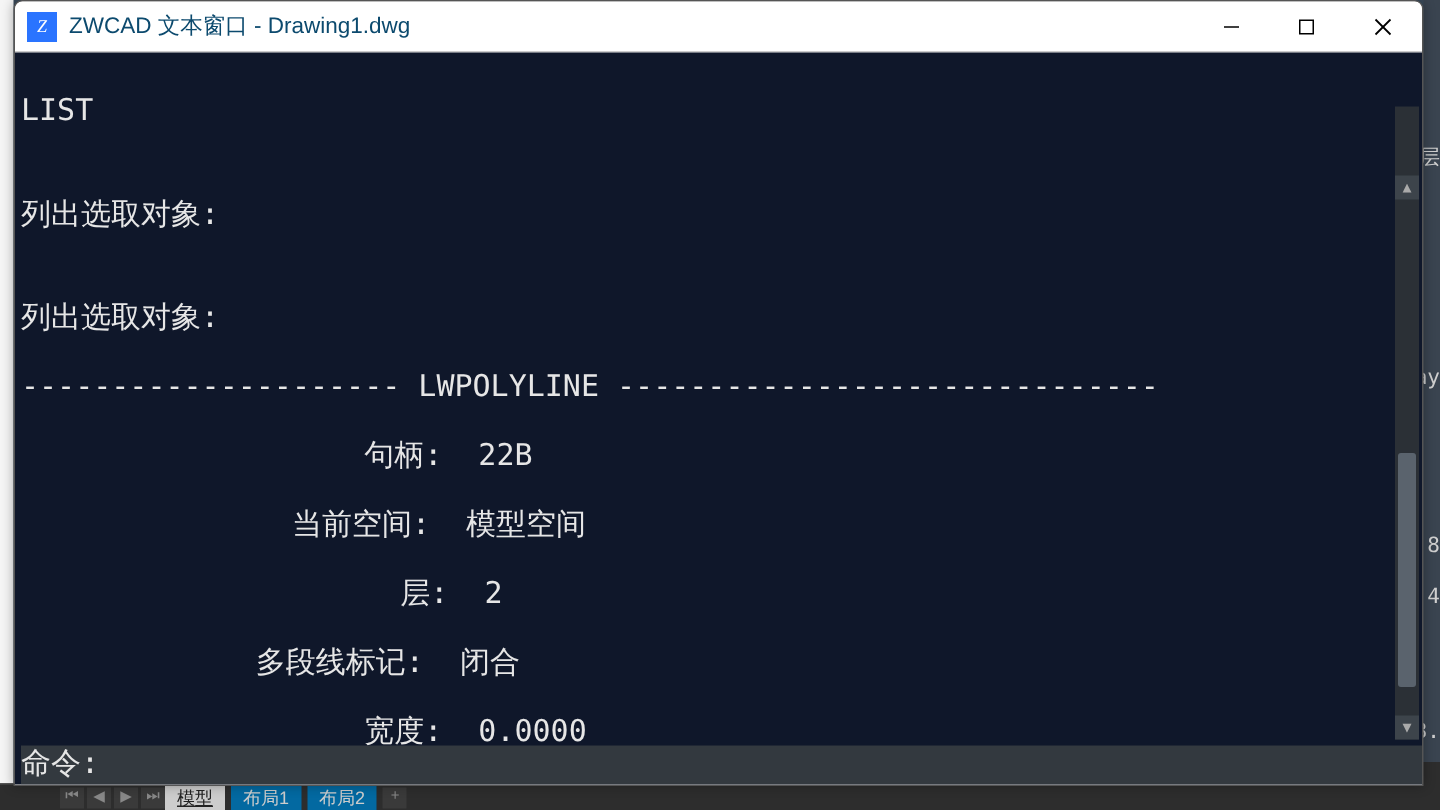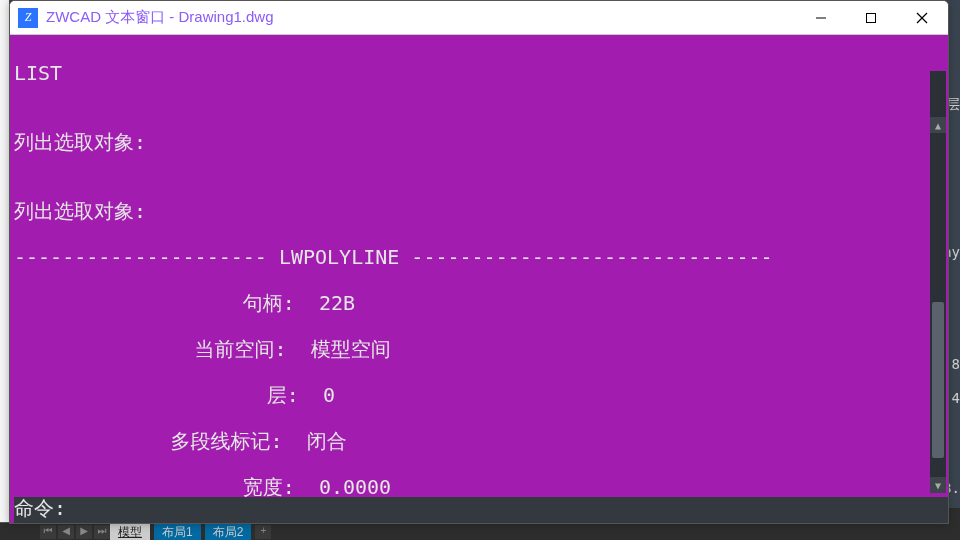--- a/index.html
+++ b/index.html
@@ -41,37 +41,37 @@
     align-items: center;
     justify-content: center;
     color: #fff;
     font-size: 12px;
     font-style: italic;
     font-family: serif;
   }
   .title-text {
     flex: 0 0 auto;
     font-size: 15px;
-    color: #8b5cf6;
+    color: #0c4a6e;
   }
   .title-spacer { flex: 1 1 auto; }
   .win-btn {
     width: 50px;
     height: 34px;
     display: flex;
     align-items: center;
     justify-content: center;
     color: #000;
     font-size: 14px;
   }
   .win-btn.close { width: 52px; }
   .win-btn svg { display: block; }
   .text-body {
     flex: 1 1 auto;
-    background: #a21caf;
+    background: #0f172a;
     color: #e6e6e6;
     font-family: "SimSun","NSimSun","Consolas",monospace;
     font-size: 20px;
     line-height: 23px;
     padding: 4px 4px 0 4px;
     white-space: pre;
     overflow: hidden;
     position: relative;
   }
   .text-body .line { display: block; }
@@ -252,21 +252,21 @@
 
   <div class="text-body">
 <span class="line">LIST</span>
 <span class="line"></span>
 <span class="line">列出选取对象:</span>
 <span class="line"></span>
 <span class="line">列出选取对象:</span>
 <span class="line">--------------------- LWPOLYLINE ------------------------------</span>
 <span class="line">                   句柄:  22B</span>
 <span class="line">               当前空间:  模型空间</span>
-<span class="line">                     层:  0</span>
+<span class="line">                     层:  2</span>
 <span class="line">             多段线标记:  闭合</span>
 <span class="line">                   宽度:  0.0000</span>
 
 
 
 
 
 
 
 

